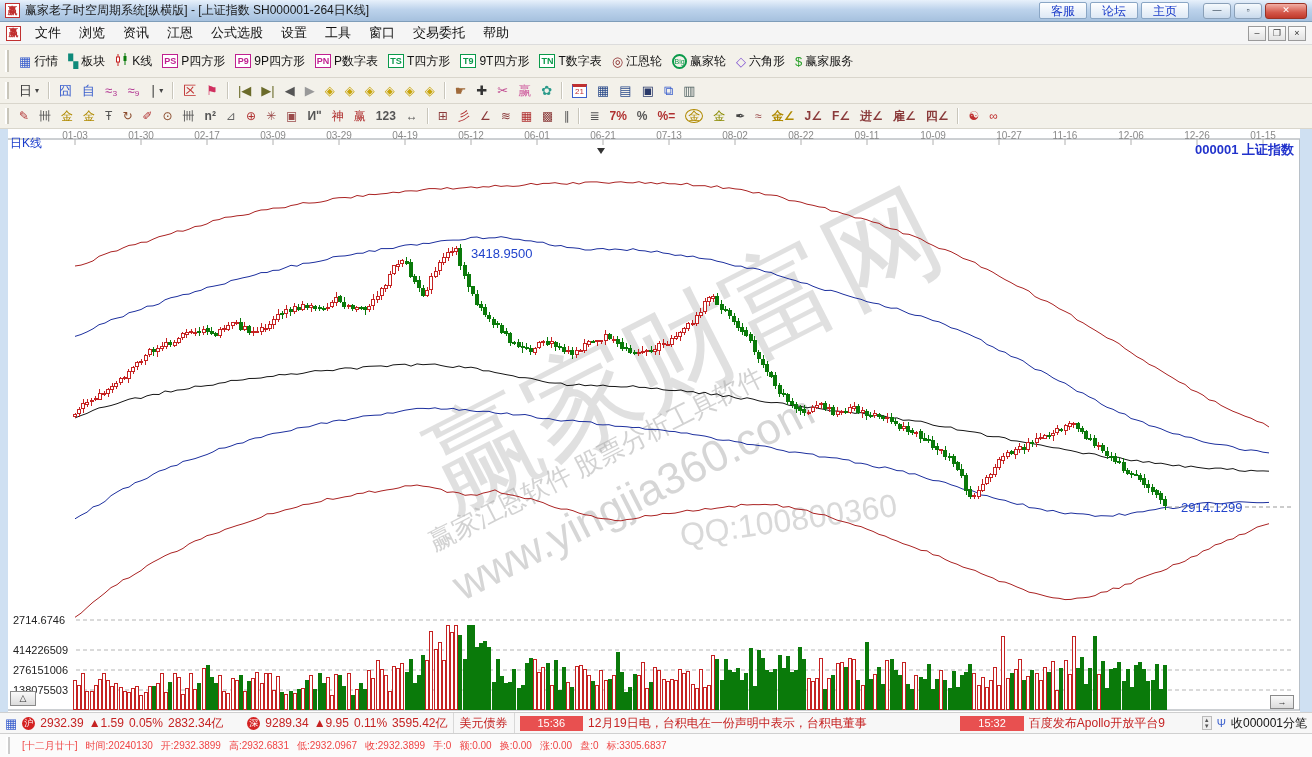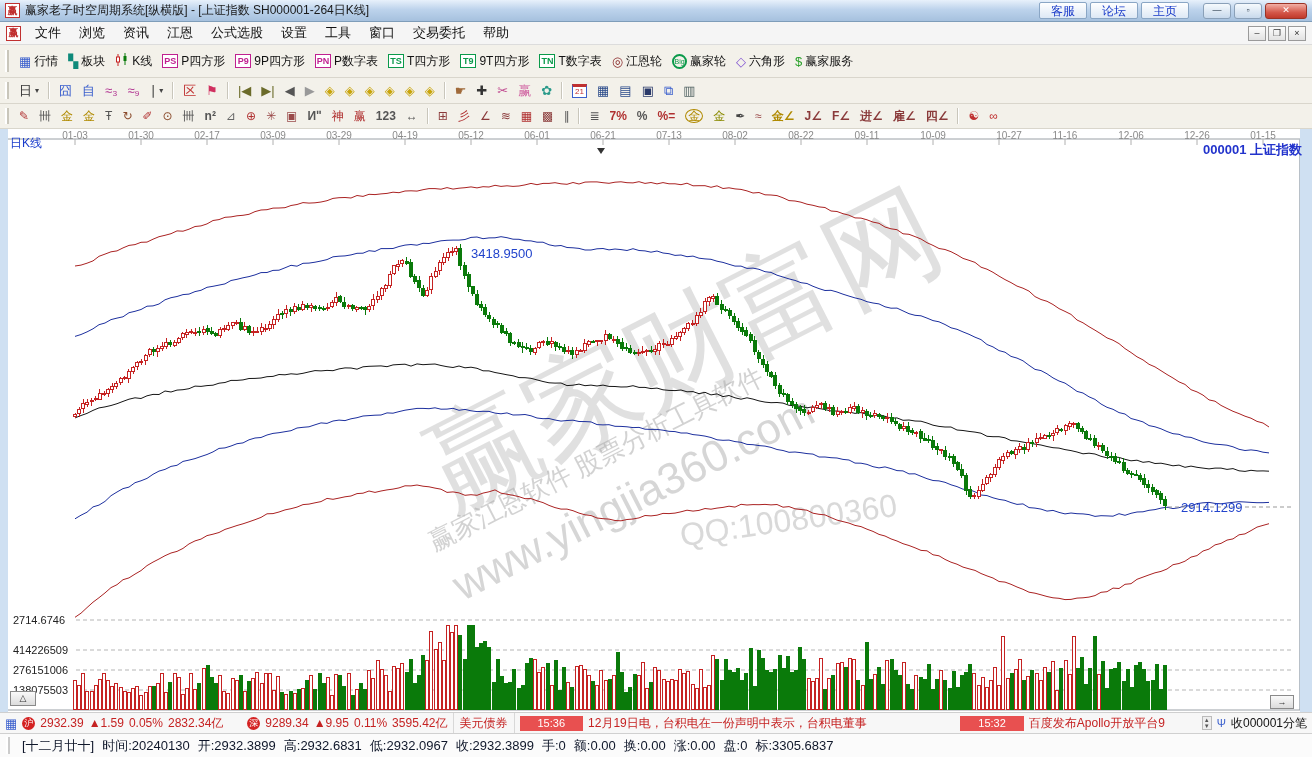--- a/index.html
+++ b/index.html
@@ -51,21 +51,21 @@
   .round2 { border:1px solid #b08a00; border-radius:50%; padding:0 2px; }
 
   
   .chart-client { position:relative; height:583px; flex:0 0 583px; background:#fff; }
   .edge-left { position:absolute; left:0; top:0; width:8px; height:100%; background:#cfe0f2; z-index:5; }
   .edge-right { position:absolute; right:0; top:0; width:12px; height:100%; background:#cfe0f2; z-index:5; }
   #chart-svg { position:absolute; left:0; top:0; z-index:1; }
   .date-label { position:absolute; top:1px; width:44px; text-align:center; font-size:10px; color:#8a8a8a; z-index:2; }
   #period-label { position:absolute; left:10px; top:6px; font-size:12px; color:#1a3ccc; z-index:6; }
   #legend { position:absolute; left:80px; top:14px; display:flex; gap:14px; font-size:13px; z-index:2; }
-  #symbol-label { position:absolute; right:10px; top:12px; font-size:13px; font-weight:bold; color:#2233cc; z-index:6; }
+  #symbol-label { position:absolute; right:18px; top:12px; font-size:13px; font-weight:bold; color:#2233cc; z-index:6; }
   .corner-btn { position:absolute; z-index:6; font-size:9px; line-height:12px; text-align:center;
     color:#333; border:1px solid #8a8a8a; background:linear-gradient(#fafafa,#dcdcdc); cursor:pointer; }
   #collapse-btn { left:10px; top:562px; width:26px; height:15px; }
   #scroll-right-btn { left:1270px; top:566px; width:24px; height:14px; }
 
   
   .statusbar { height:21px; flex:0 0 21px; background:#f7f7f7; border-top:1px solid #cfcfcf;
     display:flex; align-items:center; font-size:12px; padding:0 5px; gap:5px; white-space:nowrap; overflow:hidden; }
   .red { color:#c52222; }
   .badge { width:13px; height:13px; border-radius:50%; background:#d42222; color:#fff; font-size:9px;
@@ -74,21 +74,21 @@
     border-right:1px solid #d8d8d8; }
   .stamp { background:#e85050; color:#fff; font-size:11px; padding:0 18px; height:15px; line-height:15px; }
   .spinner { display:inline-flex; flex-direction:column; font-size:6px; line-height:6px; color:#555;
     border:1px solid #bbb; background:#eee; padding:0 1px; }
   .news { overflow:hidden; }
   #news1 { flex:1 1 auto; }
   #news2 { width:168px; flex:0 0 168px; }
 
   
   .infobar { height:24px; flex:0 0 24px; background:#fbfbfb; border-top:1px solid #d0d0d0;
-    display:flex; align-items:center; font-size:13px; color:#0f172a; padding:0 6px; gap:8px;
+    display:flex; align-items:center; font-size:10px; color:#ef4444; padding:0 6px; gap:8px;
     white-space:nowrap; overflow:hidden; }
   .info-grip { width:4px; height:70%; border-left:2px solid #fff; border-right:2px solid #ccc; margin-right:4px; }
 </style>
 </head>
 <body>
 
 <div id="app">
 
   <div class="titlebar">
     <span class="app-icon">赢</span>

